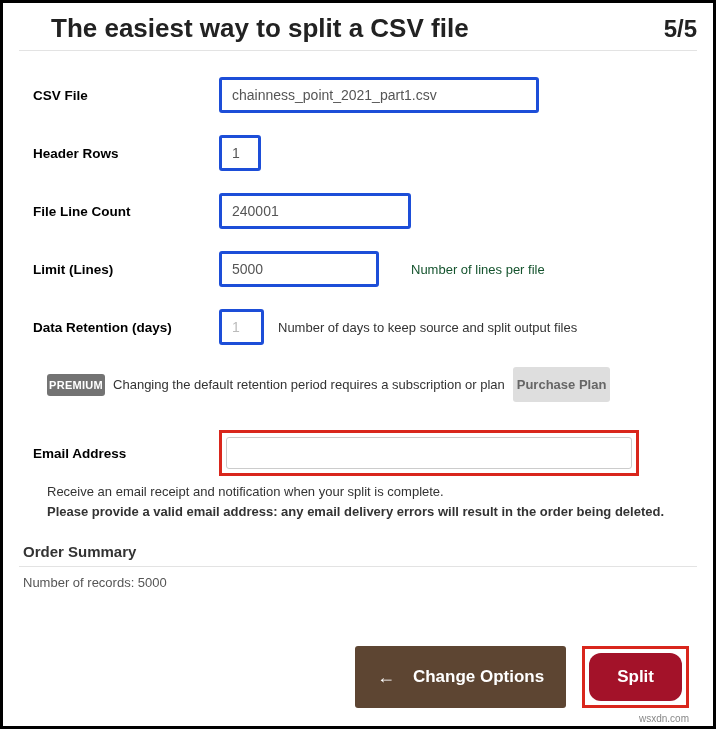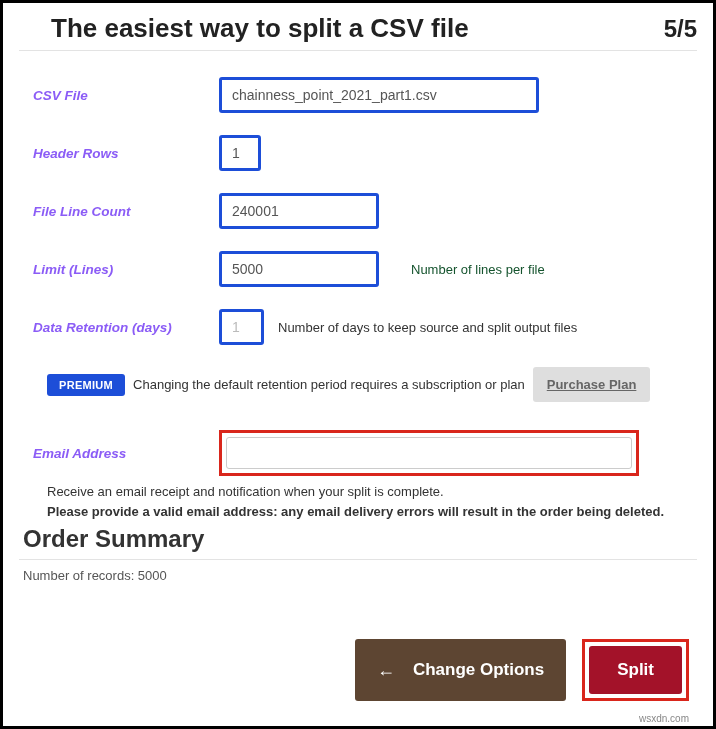--- a/index.html
+++ b/index.html
@@ -38,35 +38,34 @@
     }
     .form-row {
       display: flex;
       align-items: center;
       margin-bottom: 22px;
     }
     .form-label {
       width: 200px;
       padding-left: 14px;
       font-weight: 700;
-      color: #8b5cf6;
+      color: #000000;
       font-size: 13.5px;
-      font-style: italic;
     }
     .input-text {
       border: 3px solid #1d4ed8;
       border-radius: 3px;
       padding: 7px 10px;
       font-size: 14px;
       color: #555;
       background: #fff;
     }
     .input-csv { width: 320px; }
     .input-header { width: 42px; text-align: left; }
-    .input-count { width: 160px; }
+    .input-count { width: 192px; }
     .input-limit { width: 160px; }
     .input-retention { width: 45px; color:#bbb; }
     .input-email-wrap {
       border: 3px solid #d9261c;
       padding: 4px;
       width: 420px;
     }
     .input-email {
       width: 100%;
       border: 1px solid #ccc;
@@ -80,54 +79,54 @@
       margin-left: 32px;
     }
     .hint-sm { margin-left: 14px; font-size: 13px; }
     .premium-row {
       display: flex;
       align-items: center;
       gap: 8px;
       margin: 0 0 28px 28px;
     }
     .badge-premium {
-      background: #1d4ed8;
+      background: #737373;
       color: #fff;
       font-weight: 700;
       font-size: 11px;
-      padding: 5px 12px;
+      padding: 5px 2px;
       border-radius: 3px;
       letter-spacing: 0.3px;
     }
     .premium-text {
       font-size: 13px;
       color: #333;
     }
     .btn-purchase {
       background: #dedede;
       color: #666;
       font-weight: 700;
       font-size: 13px;
       border: none;
-      padding: 10px 14px;
+      padding: 10px 4px;
       border-radius: 3px;
       cursor: pointer;
-      text-decoration: underline;
     }
     .notice {
       padding-left: 28px;
       font-size: 13px;
       color: #333;
       margin-top: 0;
       line-height: 1.5;
     }
     .notice strong { font-weight: 700; }
     .order-heading {
-      font-size: 24px;
-      font-weight: 700;
+      font-size: 15px;
+      font-weight: 700;
+      margin-top: 18px;
       padding: 4px 0 6px 4px;
       border-bottom: 1px solid #e3e3e3;
     }
     .order-body {
       padding: 8px 4px;
     }
     .order-title {
       font-weight: 700;
       font-size: 15px;
     }
@@ -163,21 +162,21 @@
       border: 3px solid #d9261c;
       padding: 4px;
     }
     .btn-split {
       background: #a31229;
       color: #fff;
       font-weight: 700;
       font-size: 17px;
       border: none;
       padding: 14px 28px;
-      border-radius: 3px;
+      border-radius: 12px;
       cursor: pointer;
     }
     .source {
       position: absolute;
       bottom: 2px;
       right: 24px;
       font-size: 10px;
       color: #888;
     }
   </style>

